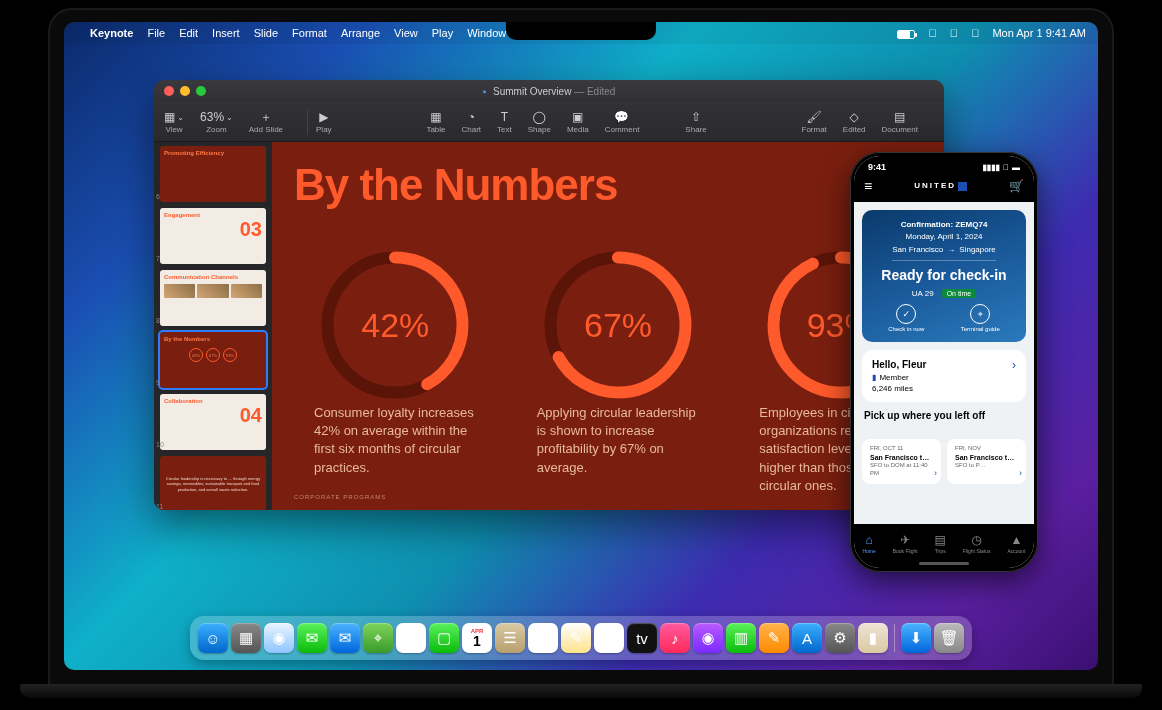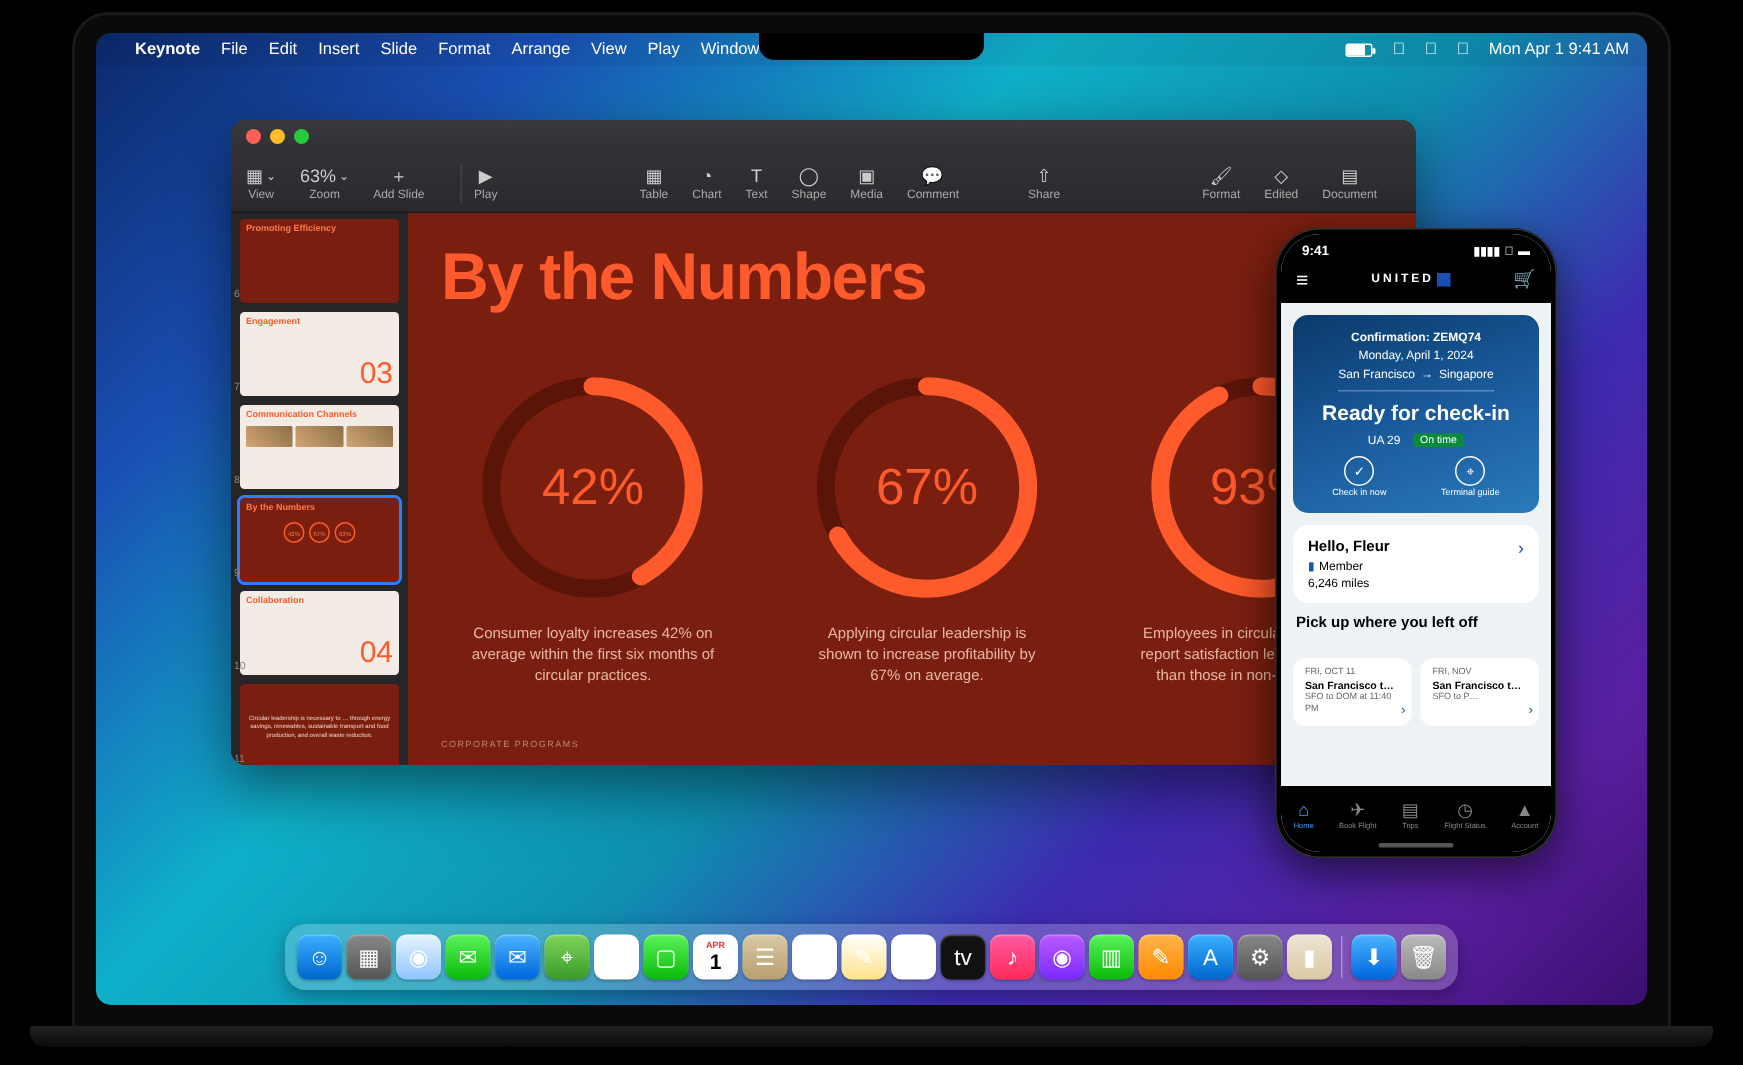--- a/index.html
+++ b/index.html
@@ -36,38 +36,38 @@
 .kn-tool-sep{width:1px;height:26px;background:#444;margin:0 8px}
 .kn-toolbar .tspacer{flex:1}
 .kn-body{display:flex;height:calc(100% - 62px)}
 .kn-side{width:118px;background:#262628;overflow-y:hidden;padding:4px 6px}
 .thumb{position:relative;margin-bottom:6px}
 .thumb .num{position:absolute;left:-4px;bottom:2px;font-size:7px;color:#888}
 .thumb .tcard{width:100%;height:56px;border-radius:3px;overflow:hidden;font-size:6px;color:#ff5a2b;padding:4px}
 .thumb.sel .tcard{outline:2px solid #2d7dff;outline-offset:0}
 .tcard.dark{background:#7a1f0f;color:#ff7a45}
 .tcard.light{background:#f3ece5;color:#ff5a2b}
-.tcard .big{font-size:20px;font-weight:400;text-align:right;margin-top:20px}
+.tcard .big{font-size:20px;font-weight:700;text-align:right;margin-top:0}
 .tcard .tt{font-weight:600}
 .tcard .donuts{display:flex;gap:3px;margin-top:6px;justify-content:center}
 .tcard .dring{width:14px;height:14px;border:1.5px solid #ff5a2b;border-radius:50%;display:flex;align-items:center;justify-content:center;font-size:4px}
 .tcard .imgs{display:flex;gap:2px;margin-top:4px}
 .tcard .imgs span{flex:1;height:14px;background:linear-gradient(45deg,#d4a574,#8b6f47);border-radius:1px}
 .tcard.quote{display:flex;flex-direction:column;align-items:center;justify-content:center;text-align:center;color:#f0d5c5;font-size:4px;line-height:1.3}
 
 .kn-canvas{flex:1;background:#7a1f0f;padding:18px 22px;color:#ff6b3d;position:relative;overflow:hidden}
 .kn-canvas h1{font-size:44px;font-weight:600;letter-spacing:-1px;color:#ff5a2b;margin-bottom:40px}
 .donut-row{display:flex;gap:60px;justify-content:flex-start;margin-left:20px}
 .donut{display:flex;flex-direction:column;align-items:center;width:180px}
 .ring{width:150px;height:150px;position:relative}
 .ring svg{width:100%;height:100%;transform:rotate(-90deg)}
 .ring .track{fill:none;stroke:#5a1408;stroke-width:8}
 .ring .prog{fill:none;stroke:#ff5a2b;stroke-width:8;stroke-linecap:round}
 .ring .pct{position:absolute;inset:0;display:flex;align-items:center;justify-content:center;font-size:34px;font-weight:400;color:#ff5a2b}
-.donut .cap{margin-top:16px;font-size:10px;color:#e8b89f;text-align:center;line-height:1.4;max-width:180px}
+.donut .cap{margin-top:4px;font-size:13px;color:#e8b89f;line-height:1.4;max-width:180px}
 .kn-canvas .foot{position:absolute;bottom:10px;left:22px;font-size:6px;color:#c08870;letter-spacing:1px}
 
 
 .phone{position:absolute;right:60px;top:130px;width:188px;height:420px;background:#000;border-radius:30px;padding:4px;z-index:40;box-shadow:0 10px 30px rgba(0,0,0,.6),inset 0 0 0 1px #333}
 .phone-notch{position:absolute;top:10px;left:50%;transform:translateX(-50%);width:60px;height:14px;background:#000;border-radius:10px;z-index:5}
 .phone-screen{width:100%;height:100%;background:#fff;border-radius:26px;overflow:hidden;position:relative;color:#000}
 .p-status{display:flex;justify-content:space-between;padding:6px 14px 2px;font-size:9px;font-weight:600;color:#fff;background:#000}
 .p-status .icons span{margin-left:3px;font-size:8px}
 .p-header{background:#000;color:#fff;display:flex;align-items:center;justify-content:space-between;padding:4px 10px 8px}
 .p-header .ham{font-size:14px}
@@ -134,20 +134,25 @@
   </span>
 </div>
 
 <div class="kn">
   <div class="kn-title">
     <div class="traffic">
       <span class="tc-r"></span>
       <span class="tc-y"></span>
       <span class="tc-g"></span>
     </div>
+    <div class="title-text">
+      <span class="doc-icon">▪</span>
+      <span>Summit Overview</span>
+      <span class="edited">— Edited</span>
+    </div>
   </div>
   <div class="kn-toolbar">
     <div class="kn-tool">
             <span class="ic">▦<span class="chev">⌄</span></span>
             <span>View</span>
           </div>
     <div class="kn-tool">
             <span class="ic">
               <span>63%</span>
               <span class="chev">⌄</span>

